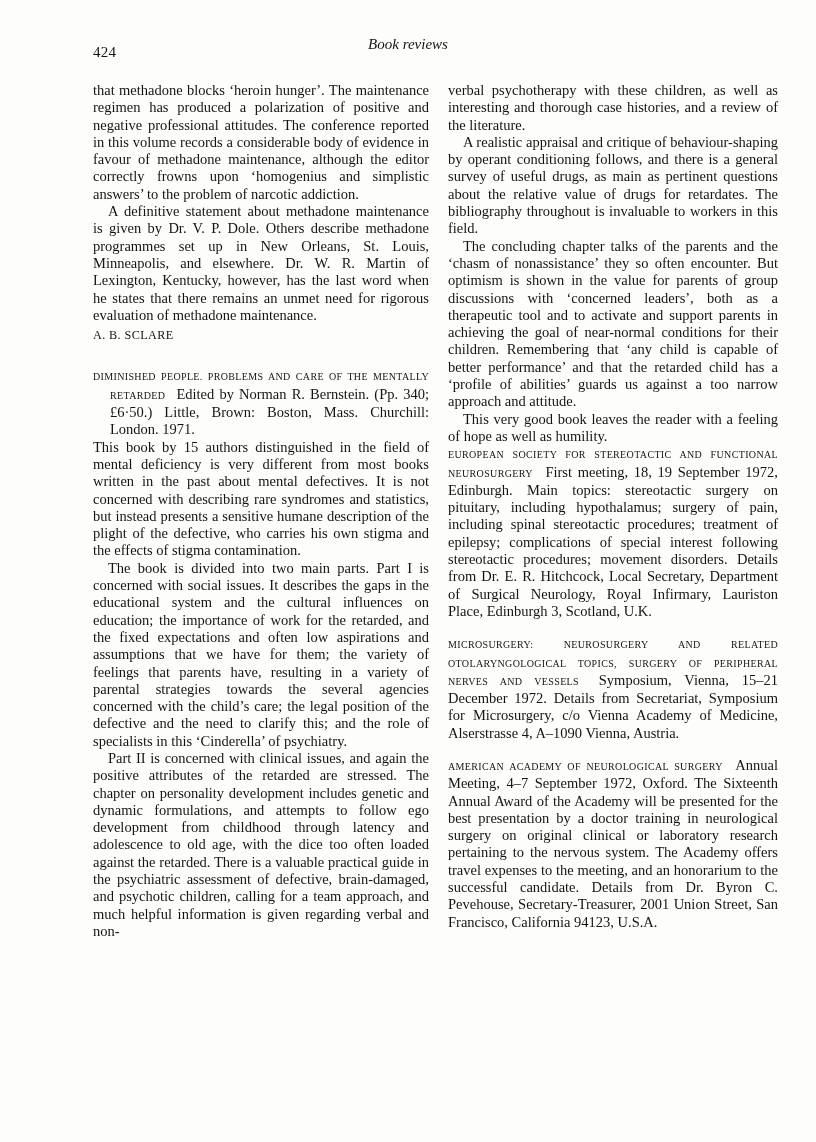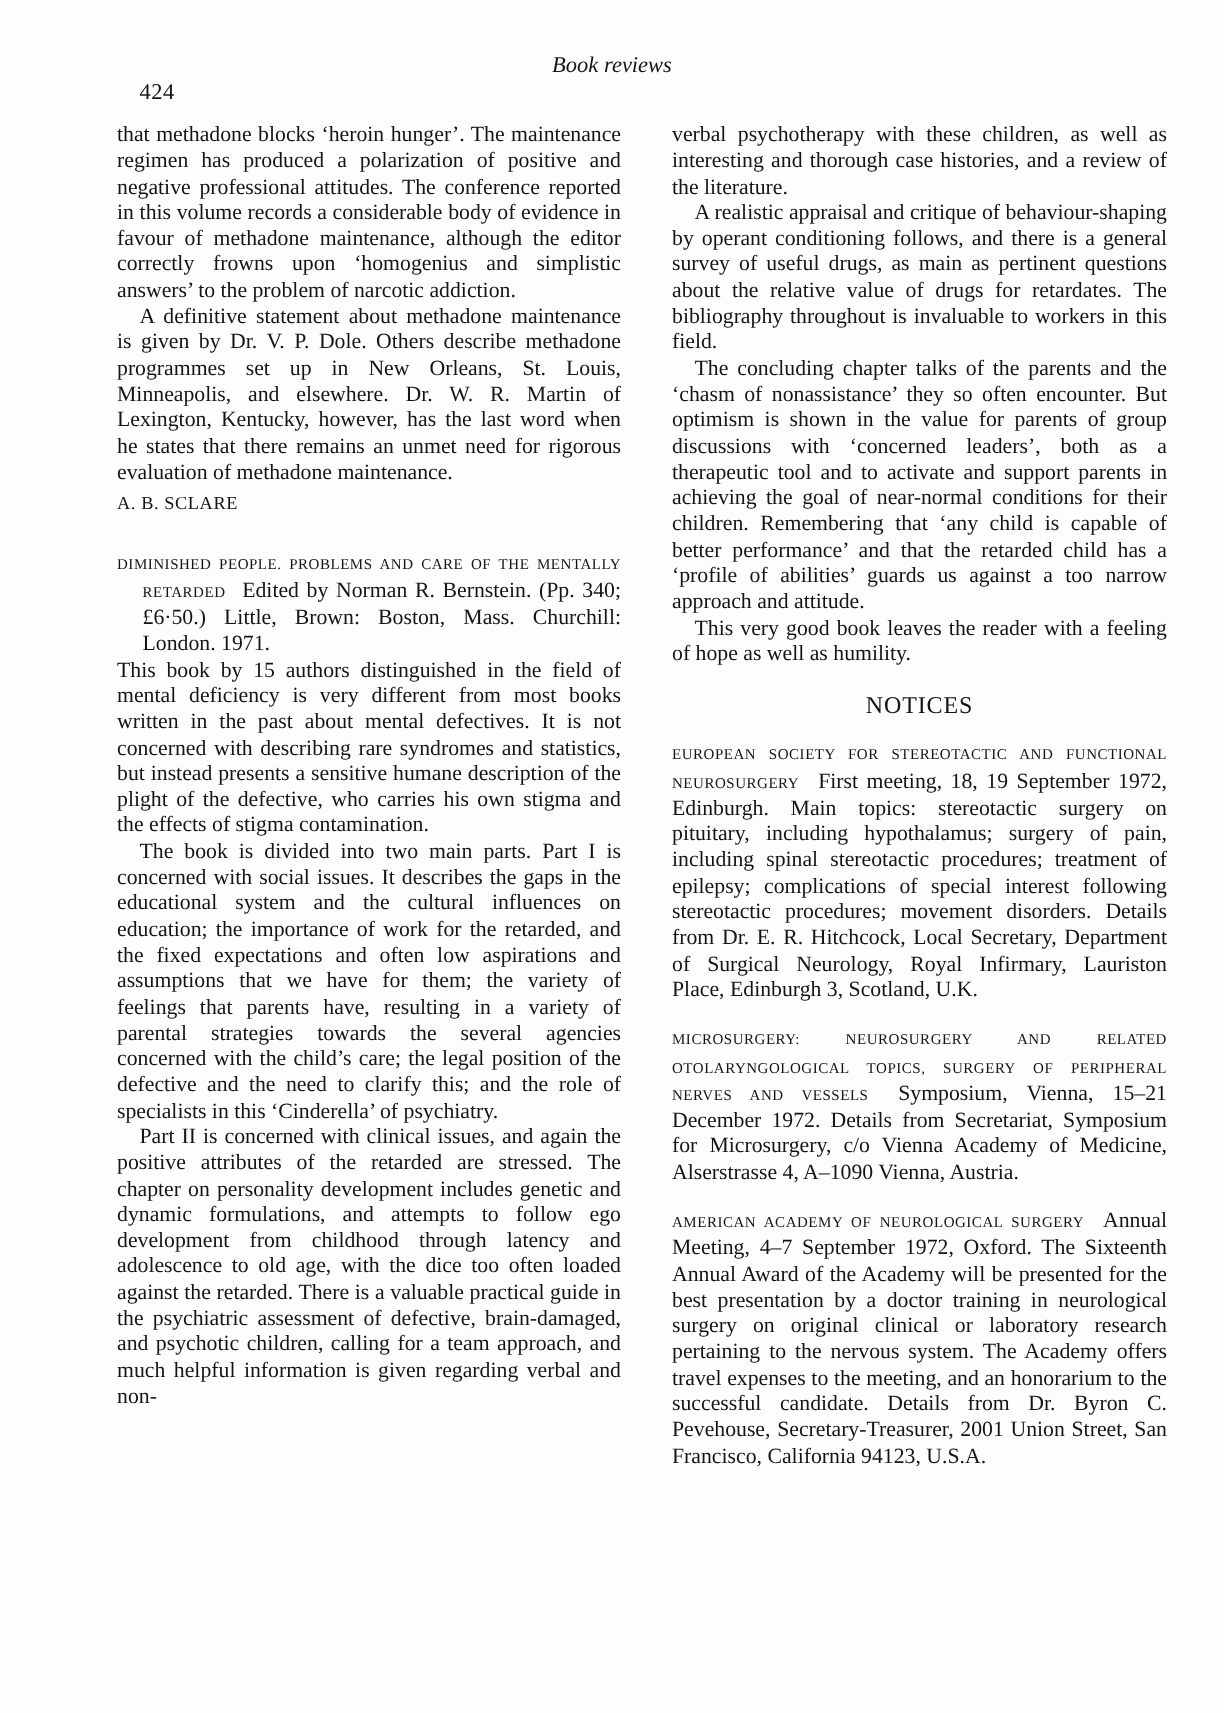--- a/index.html
+++ b/index.html
@@ -16,34 +16,34 @@
     overflow: hidden;
   }
   .page-header {
     position: absolute;
     top: 36px; left: 0; right: 0;
     height: 20px;
     font-size: 15px;
   }
   .page-number {
     position: absolute;
-    left: 93px; top: 18px;
+    left: 93px; top: 8px;
     letter-spacing: 0.3px;
   }
   .running-head {
     position: absolute;
     left: 0; right: 0; top: 0;
     text-align: center;
     font-style: italic;
   }
   .col {
     position: absolute;
     top: 82px;
   }
-  .col-left  { left: 78px;  width: 336px; }
+  .col-left  { left: 93px;  width: 336px; }
   .col-right { left: 448px; width: 330px; }
   .body-p {
     margin: 0;
     font-size: 14.5px;
     line-height: 17.3px;
     text-align: justify;
     text-justify: inter-word;
   }
   .body-p.indent { text-indent: 15px; }
   .caps {
@@ -118,21 +118,20 @@
     <div>
 
         <p class="body-p">verbal psychotherapy with these children, as well as interesting and thorough case histories, and a review of the literature.</p>
 
         <p class="body-p indent">A realistic appraisal and critique of behaviour-shaping by operant conditioning follows, and there is a general survey of useful drugs, as main as pertinent questions about the relative value of drugs for retardates. The bibliography throughout is invaluable to workers in this field.</p>
 
         <p class="body-p indent">The concluding chapter talks of the parents and the ‘chasm of nonassistance’ they so often encounter. But optimism is shown in the value for parents of group discussions with ‘concerned leaders’, both as a therapeutic tool and to activate and support parents in achieving the goal of near-normal conditions for their children. Remembering that ‘any child is capable of better performance’ and that the retarded child has a ‘profile of abilities’ guards us against a too narrow approach and attitude.</p>
 
         <p class="body-p indent">This very good book leaves the reader with a feeling of hope as well as humility.</p>
       </div>
-    <h2 class="notices-title">NOTICES</h2>
     <div>
 
         <p class="notice">
           <span class="caps notice-head">EUROPEAN SOCIETY FOR STEREOTACTIC AND FUNCTIONAL NEUROSURGERY</span>
           <span>First meeting, 18, 19 September 1972, Edinburgh. Main topics: stereotactic surgery on pituitary, including hypothalamus; surgery of pain, including spinal stereotactic procedures; treatment of epilepsy; complications of special interest following stereotactic procedures; movement disorders. Details from Dr. E. R. Hitchcock, Local Secretary, Department of Surgical Neurology, Royal Infirmary, Lauriston Place, Edinburgh 3, Scotland, U.K.</span>
         </p>
 
         <p class="notice">
           <span class="caps notice-head">MICROSURGERY: NEUROSURGERY AND RELATED OTOLARYNGOLOGICAL TOPICS, SURGERY OF PERIPHERAL NERVES AND VESSELS</span>
           <span>Symposium, Vienna, 15–21 December 1972. Details from Secretariat, Symposium for Microsurgery, c/o Vienna Academy of Medicine, Alserstrasse 4, A–1090 Vienna, Austria.</span>

